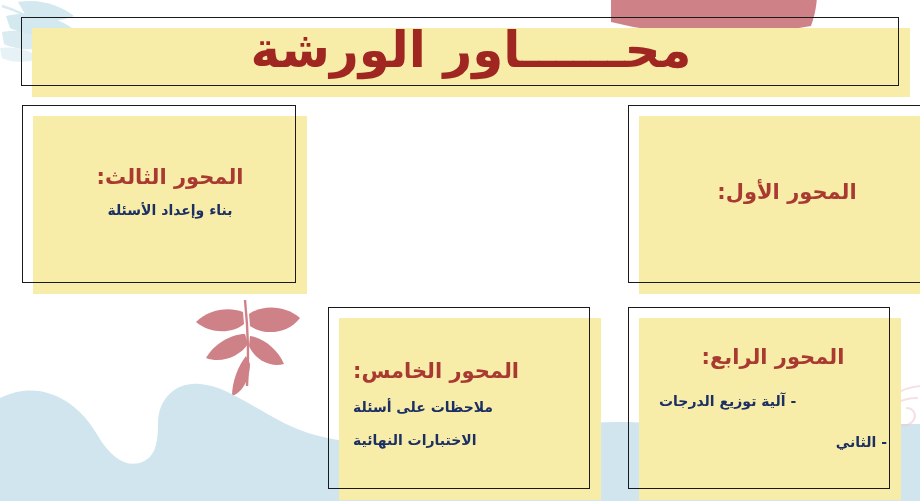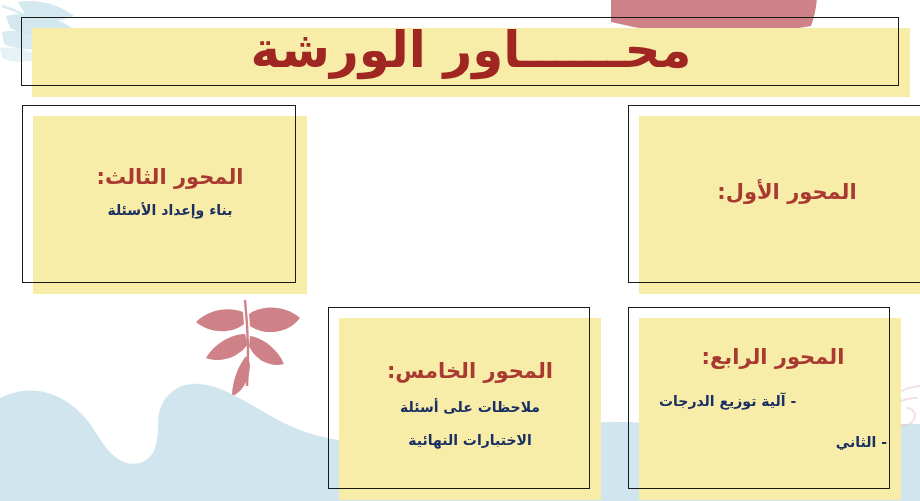--- a/index.html
+++ b/index.html
@@ -117,21 +117,21 @@
   
   #card-1 { left: 628px; top: 105px; width: 262px; height: 178px; padding-left: 34px; }
   #card-2 { left: 328px; top: 105px; width: 262px; height: 178px; }
   #card-3 { left: 22px;  top: 105px; width: 274px; height: 178px; }
 
   
   #card-4 { left: 628px; top: 307px; width: 262px; height: 182px; }
   #card-5 { left: 328px; top: 307px; width: 262px; height: 182px; }
 
   #card-4 .content { gap: 24px; padding-top: 10px; padding-left: 20px; }
-  #card-5 .content { gap: 16px; padding-top: 22px; }
+  #card-5 .content { gap: 16px; padding-top: 22px; align-items: flex-end; }
 </style>
 </head>
 <body>
 
 <div id="slide">
 
   <svg class="decor-layer" viewBox="0 0 920 501">
 
     <g opacity="0.85">
       <path d="M18 2 C 40 -2 62 6 74 16 C 60 22 40 22 26 16 Z" fill="#cde4ed"></path>

